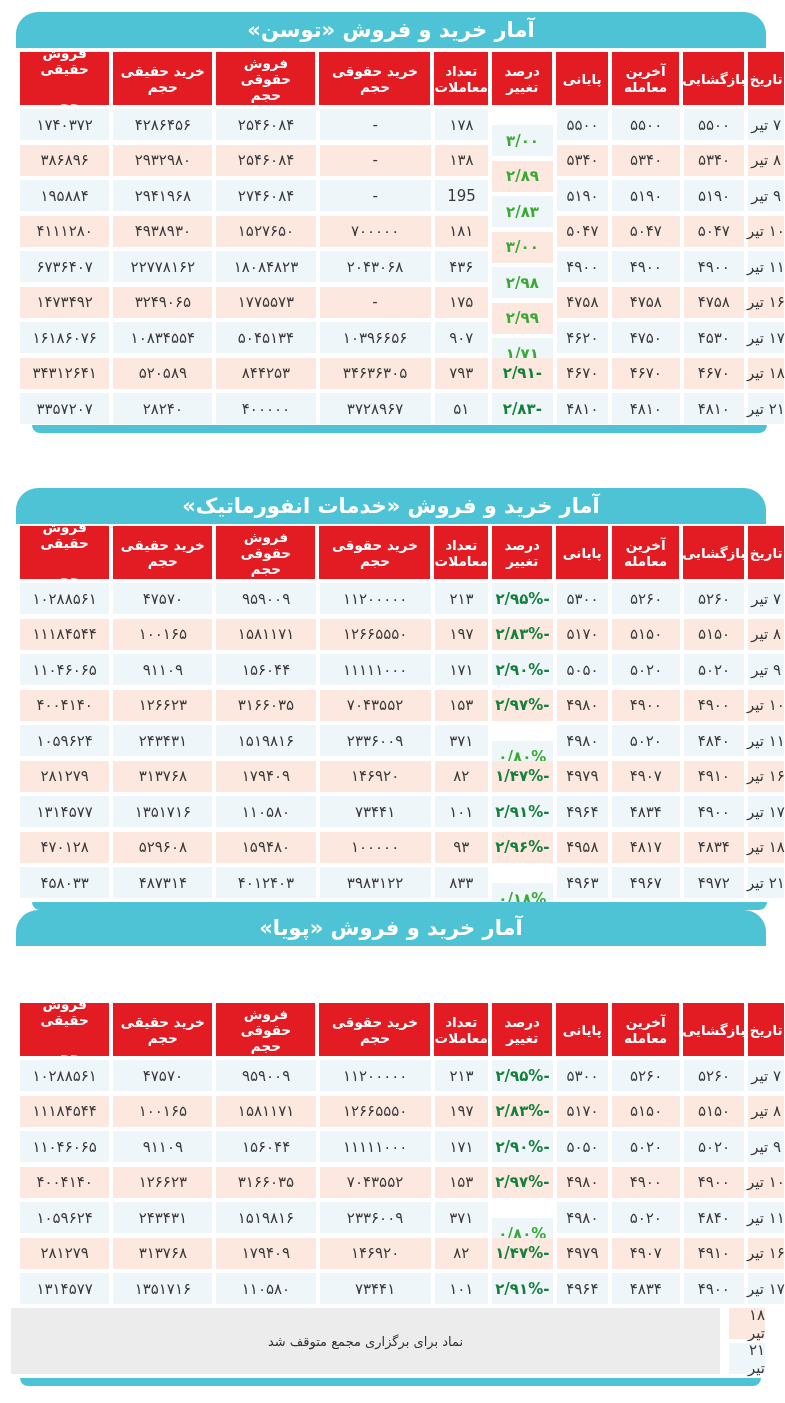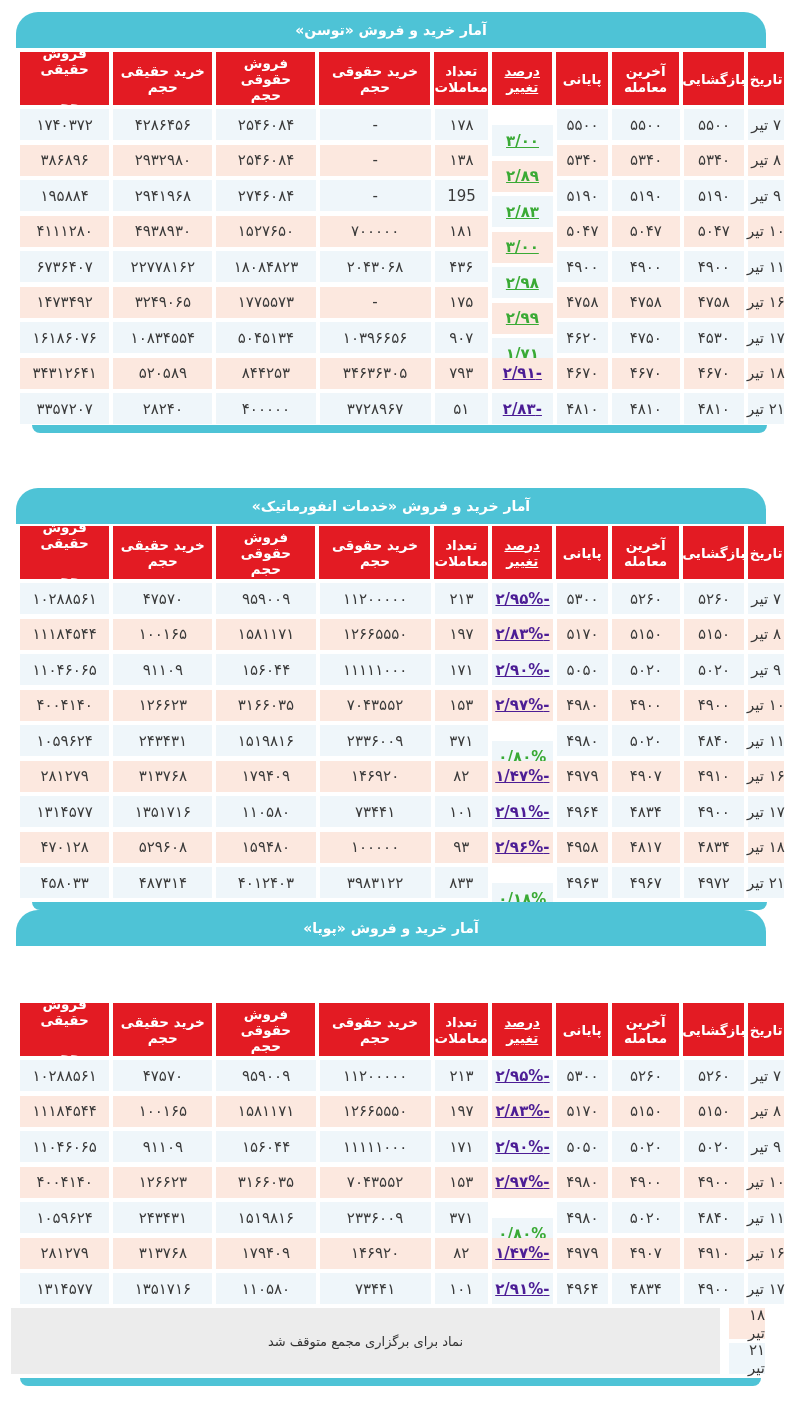--- a/index.html
+++ b/index.html
@@ -2,49 +2,49 @@
 <html><head>
 <meta charset="utf-8">
 <style>
   * { box-sizing: border-box; margin: 0; padding: 0; }
   html, body { width: 785px; height: 1403px; background: #ffffff; overflow: hidden; }
   body { font-family: "DejaVu Sans", sans-serif; color: #3a3a3a; position: relative; }
   .panel { position: absolute; left: 0; width: 785px; }
   .title-bar {
     position: absolute; left: 16px; width: 750px; height: 36px;
     background: #4ec3d6; border-radius: 22px 22px 0 0;
-    color: #fff; font-size: 14px; font-weight: bold; text-align: center; line-height: 36px;
+    color: #fff; font-size: 21px; font-weight: bold; text-align: center; line-height: 36px;
     direction: rtl;
   }
   .table-wrap { position: absolute; left: 16px; width: 768px; direction: rtl; }
   .row { display: flex; flex-direction: row; height: 35.5px; margin-bottom: 0; }
   .hdr { height: 53px; margin-bottom: 0px; }
   .cell {
     display: flex; align-items: center; justify-content: center; text-align: center;
     margin-left: 4px; font-size: 15px; white-space: nowrap; direction: rtl;
   }
   .hdr .cell {
     background: #e31b23; color: #fff; font-weight: bold; font-size: 13.5px; line-height: 16px;
     white-space: normal; flex-direction: column; height: 53px;
   }
   .data { padding-top: 4px; }
   .data .cell { height: 31px; }
   .odd .cell { background: #eff6fa; }
   .even .cell { background: #fce8df; }
   .pos { color: #3aaa35; font-weight: bold; margin-top: 16px; }
-  .neg { color: #4c1d95; font-weight: bold; }
+  .neg { color: #15803d; font-weight: bold; }
   .bottom-bar {
     position: absolute; left: 32px; width: 735px; height: 8px;
     background: #4ec3d6; border-radius: 0 0 14px 14px;
   }
   .c0 { width: 36px; }  
   .c1 { width: 61px; }  
   .c2 { width: 68px; }  
   .c3 { width: 52px; }  
-  .c4 { width: 61px; text-decoration: underline; }  
+  .c4 { width: 61px; }  
   .c5 { width: 54px; }  
   .c6 { width: 112px; } 
   .c7 { width: 100px; } 
   .c8 { width: 100px; } 
   .c9 { width: 90px; gap: 20px; } 
   .halt-block {
     position: absolute; background: #ececec; color: #333; font-size: 13px;
     display: flex; align-items: center; justify-content: center; direction: rtl;
   }
   .halt-date { position: absolute; width: 36px; height: 31px; display:flex; align-items:center; justify-content:center; font-size: 15px; direction: rtl; }

